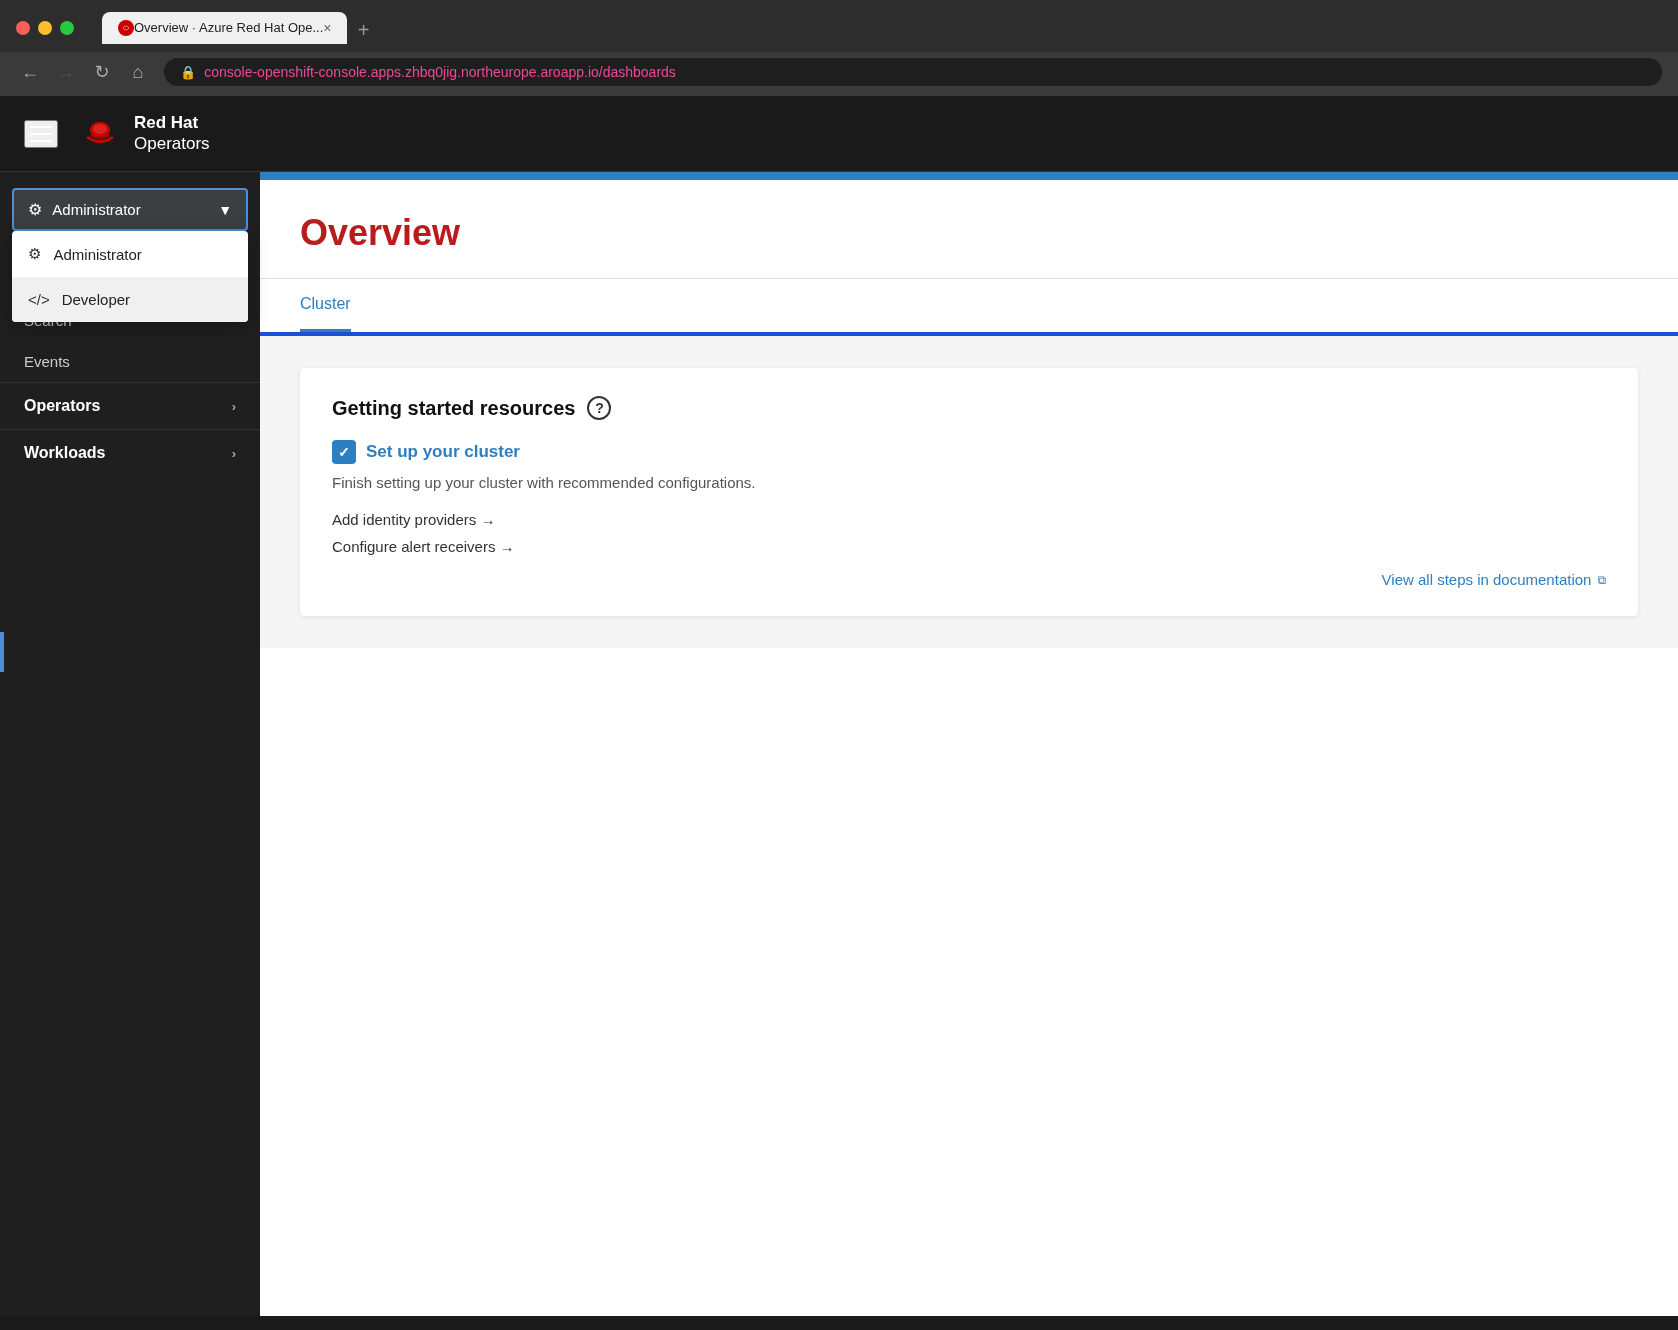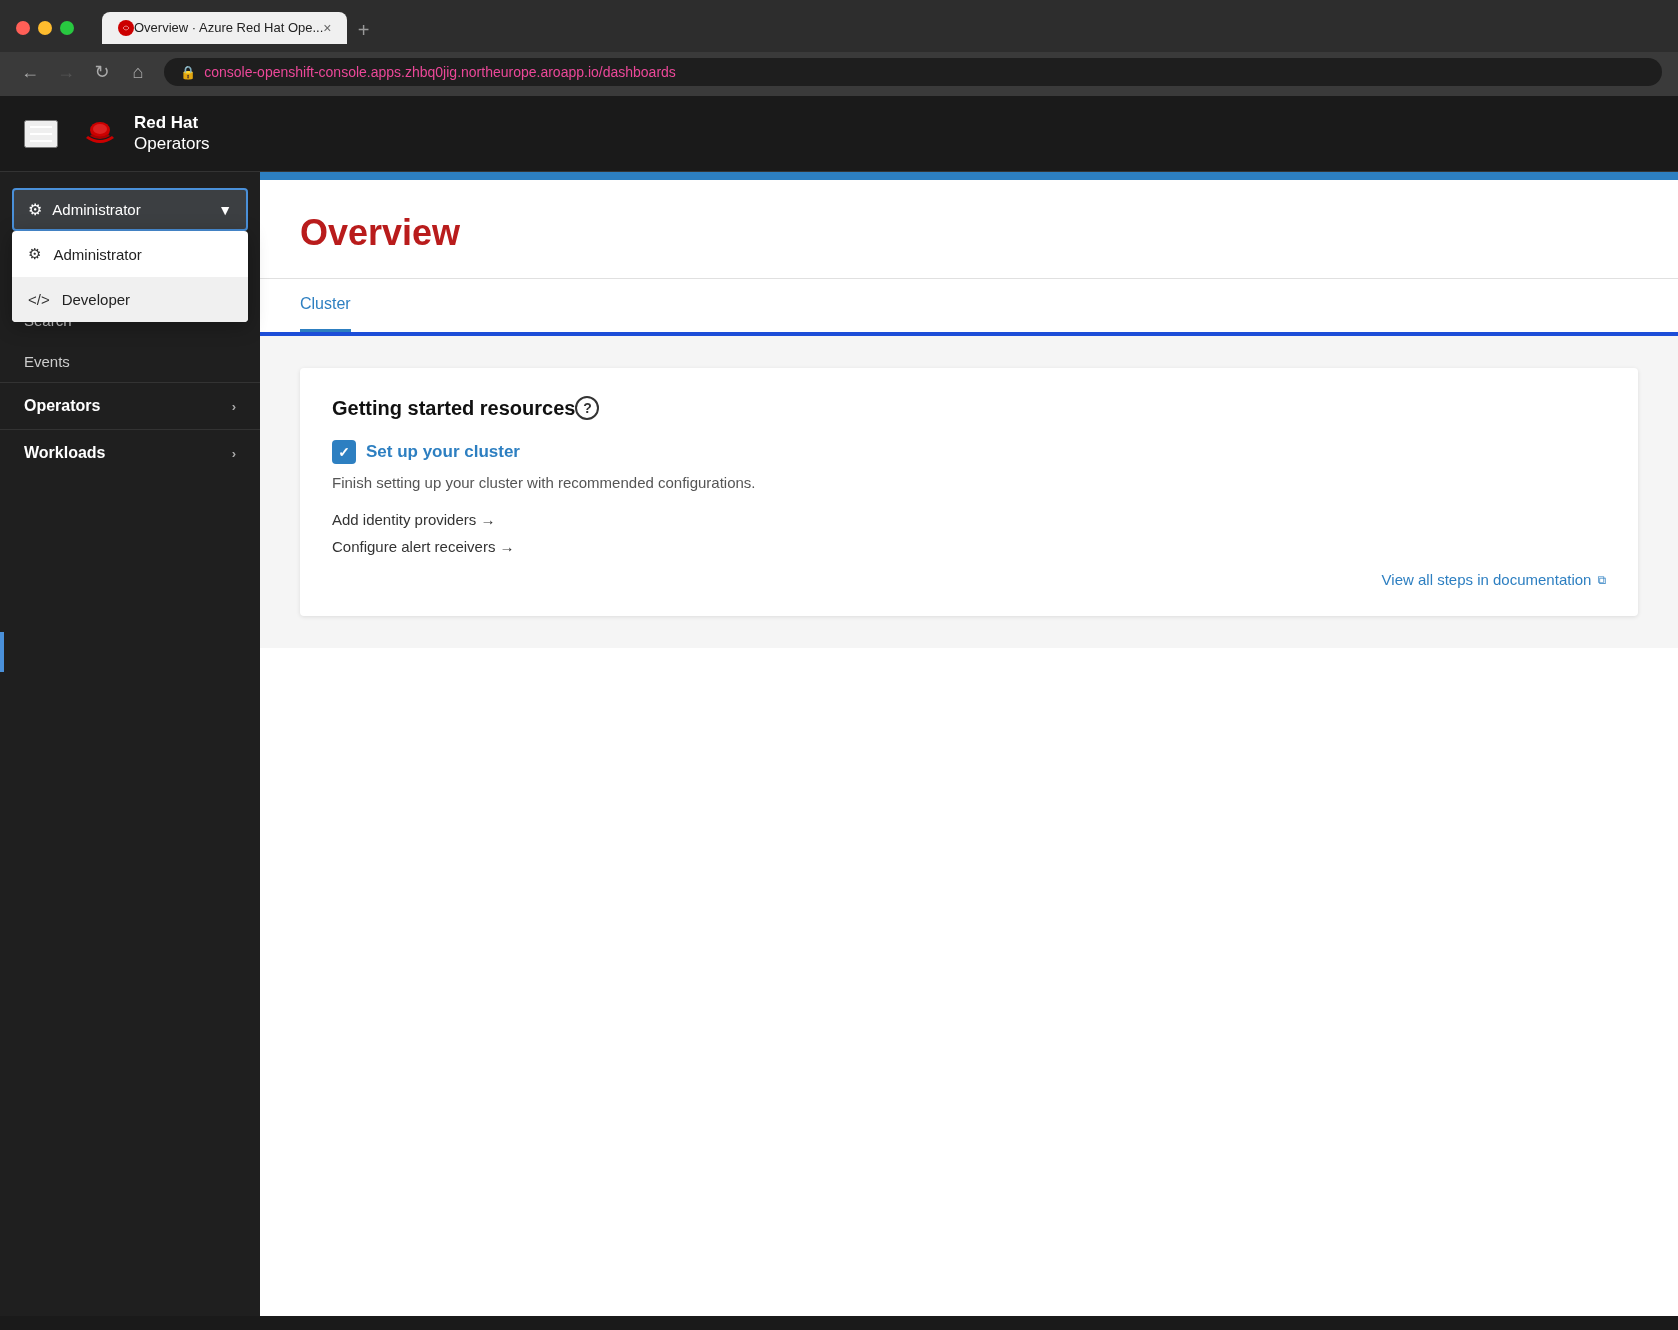--- a/index.html
+++ b/index.html
@@ -349,21 +349,21 @@
     .card {
       background: white;
       border-radius: 4px;
       padding: 28px 32px;
       box-shadow: 0 1px 4px rgba(0,0,0,0.1);
     }
 
     .card-title-row {
       display: flex;
       align-items: center;
-      gap: 0;
+      gap: 12px;
       margin-bottom: 20px;
     }
     .card-title {
       font-size: 20px;
       font-weight: 700;
       color: #111;
     }
     .help-icon {
       width: 24px;
       height: 24px;

